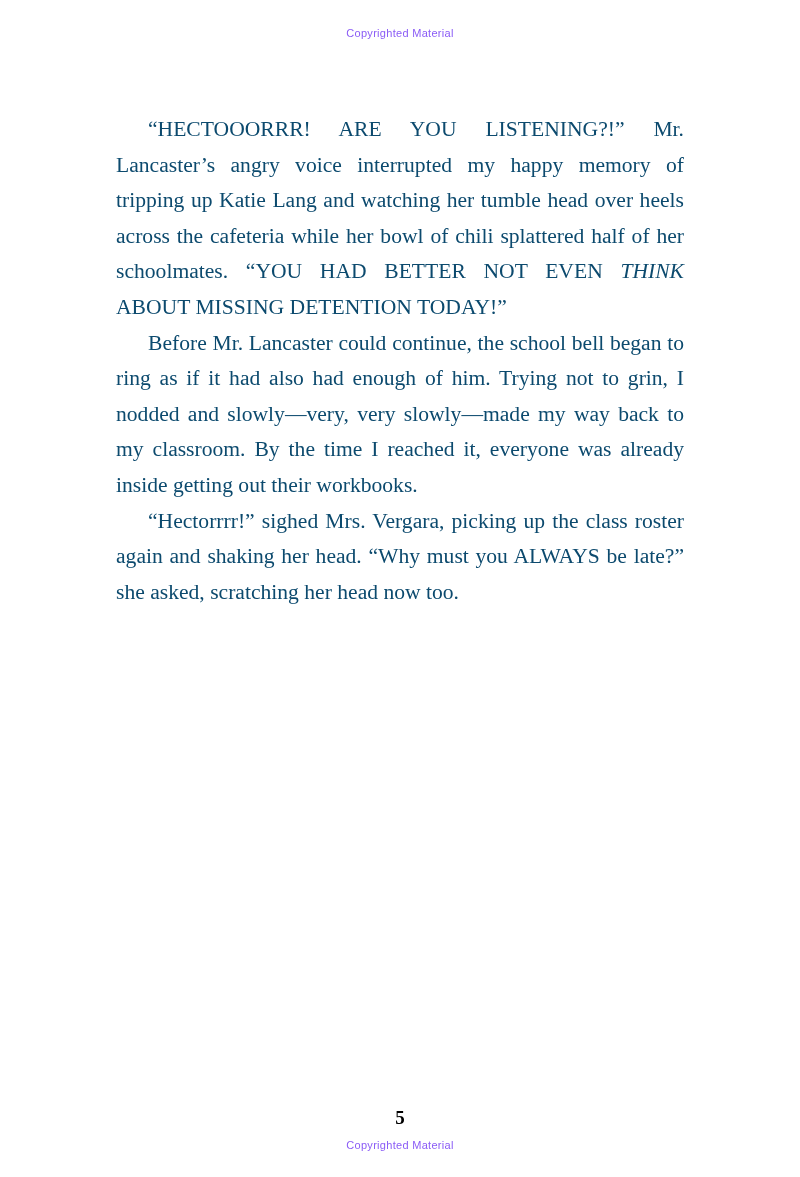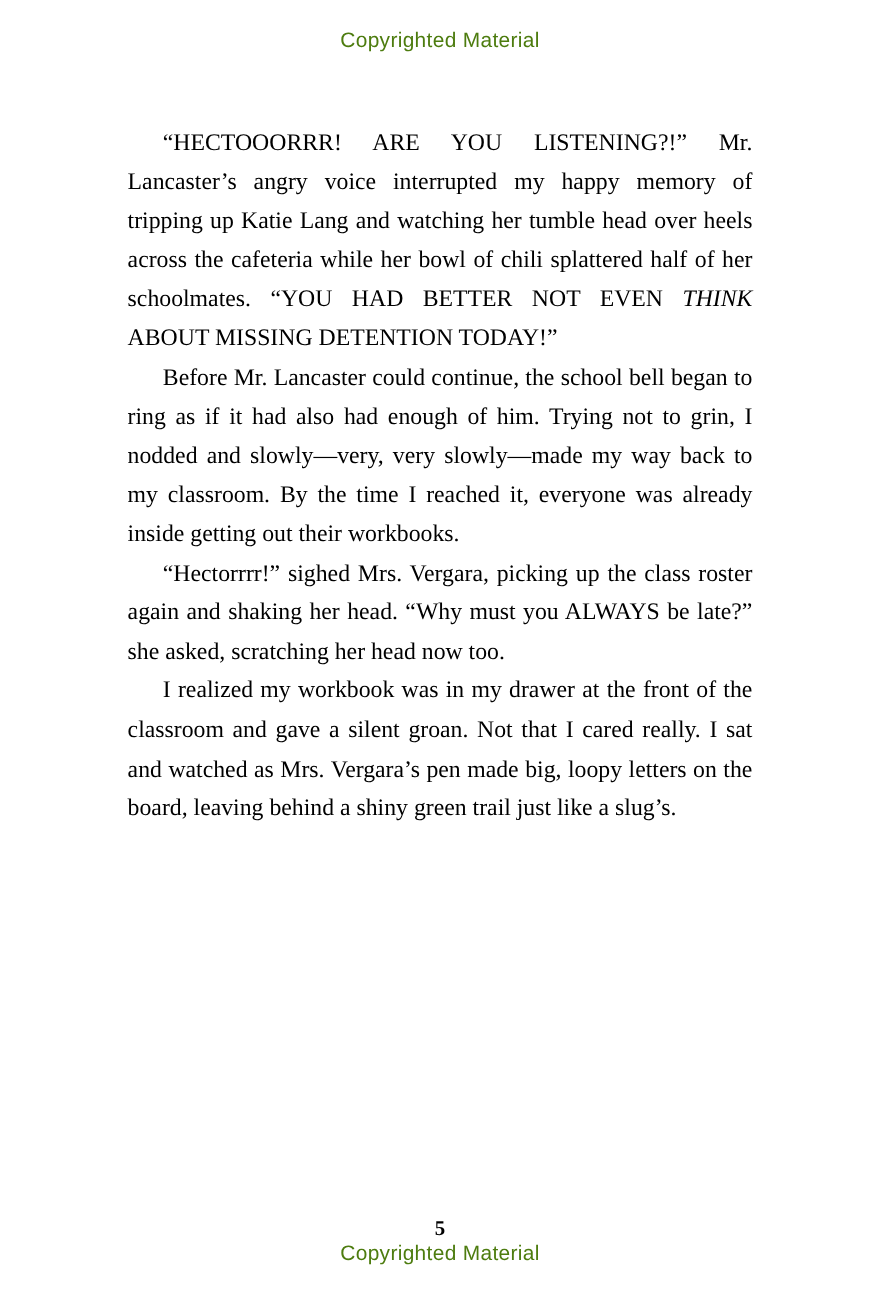--- a/index.html
+++ b/index.html
@@ -20,40 +20,40 @@
     width: 800px;
     height: 1177px;
     box-sizing: border-box;
   }
   .watermark {
     position: absolute;
     left: 0;
     right: 0;
     text-align: center;
     font-family: "Liberation Sans", sans-serif;
-    font-size: 19px;
+    font-size: 11px;
     letter-spacing: 0.3px;
-    color: #4d7c0f;
+    color: #8b5cf6;
   }
   .watermark-top {
     top: 27px;
   }
   .watermark-bottom {
     bottom: 26px;
   }
   .body-text {
     position: absolute;
     left: 116px;
     top: 112px;
     width: 568px;
     font-size: 21.6px;
     line-height: 35.6px;
     text-align: justify;
     text-justify: inter-word;
-    color: #000000;
+    color: #0c4a6e;
   }
   .body-text p {
     margin: 0;
     text-indent: 32px;
   }
   .body-text i {
     font-style: italic;
   }
   .folio {
     position: absolute;
@@ -71,20 +71,19 @@
 <body>
 
 <div class="page">
 
   <div class="watermark watermark-top">Copyrighted Material</div>
 
   <div class="body-text">
       <p>“HECTOOORRR! ARE YOU LISTENING?!” Mr. Lancaster’s angry voice interrupted my happy memory of tripping up Katie Lang and watching her tumble head over heels across the cafeteria while her bowl of chili splattered half of her schoolmates. “YOU HAD BETTER NOT EVEN <i>THINK</i> ABOUT MISSING DETENTION TODAY!”</p>
       <p>Before Mr. Lancaster could continue, the school bell began to ring as if it had also had enough of him. Trying not to grin, I nodded and slowly—very, very slowly—made my way back to my classroom. By the time I reached it, everyone was already inside getting out their workbooks.</p>
       <p>“Hectorrrr!” sighed Mrs. Vergara, picking up the class roster again and shaking her head. “Why must you ALWAYS be late?” she asked, scratching her head now too.</p>
-      <p>I realized my workbook was in my drawer at the front of the classroom and gave a silent groan. Not that I cared really. I sat and watched as Mrs. Vergara’s pen made big, loopy letters on the board, leaving behind a shiny green trail just like a slug’s.</p>
     </div>
 
   <div class="folio">5</div>
 
   <div class="watermark watermark-bottom">Copyrighted Material</div>
 
 </div>
 
 </body></html>

